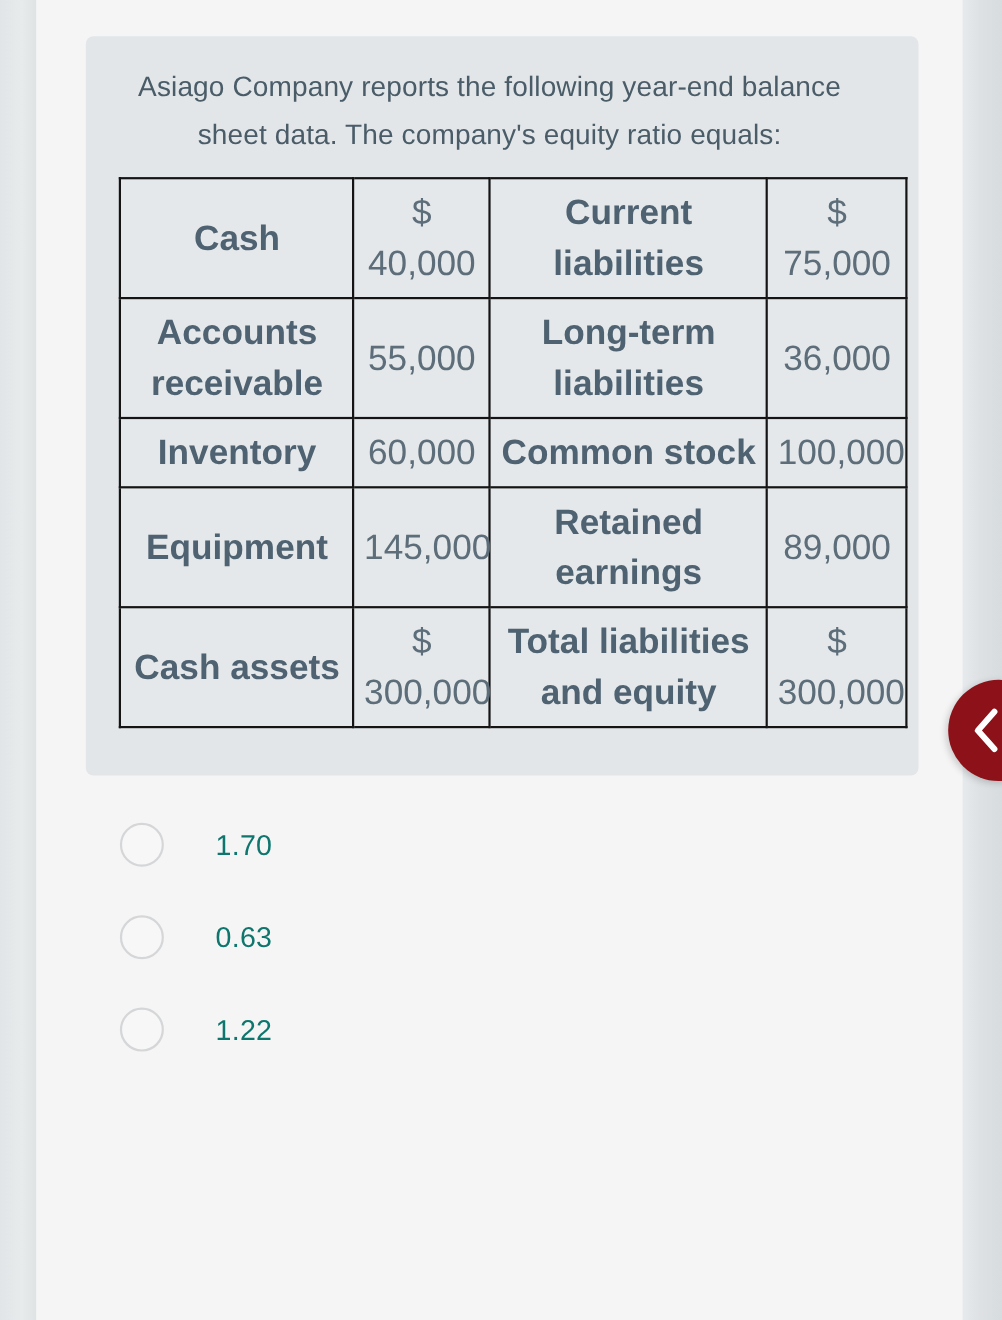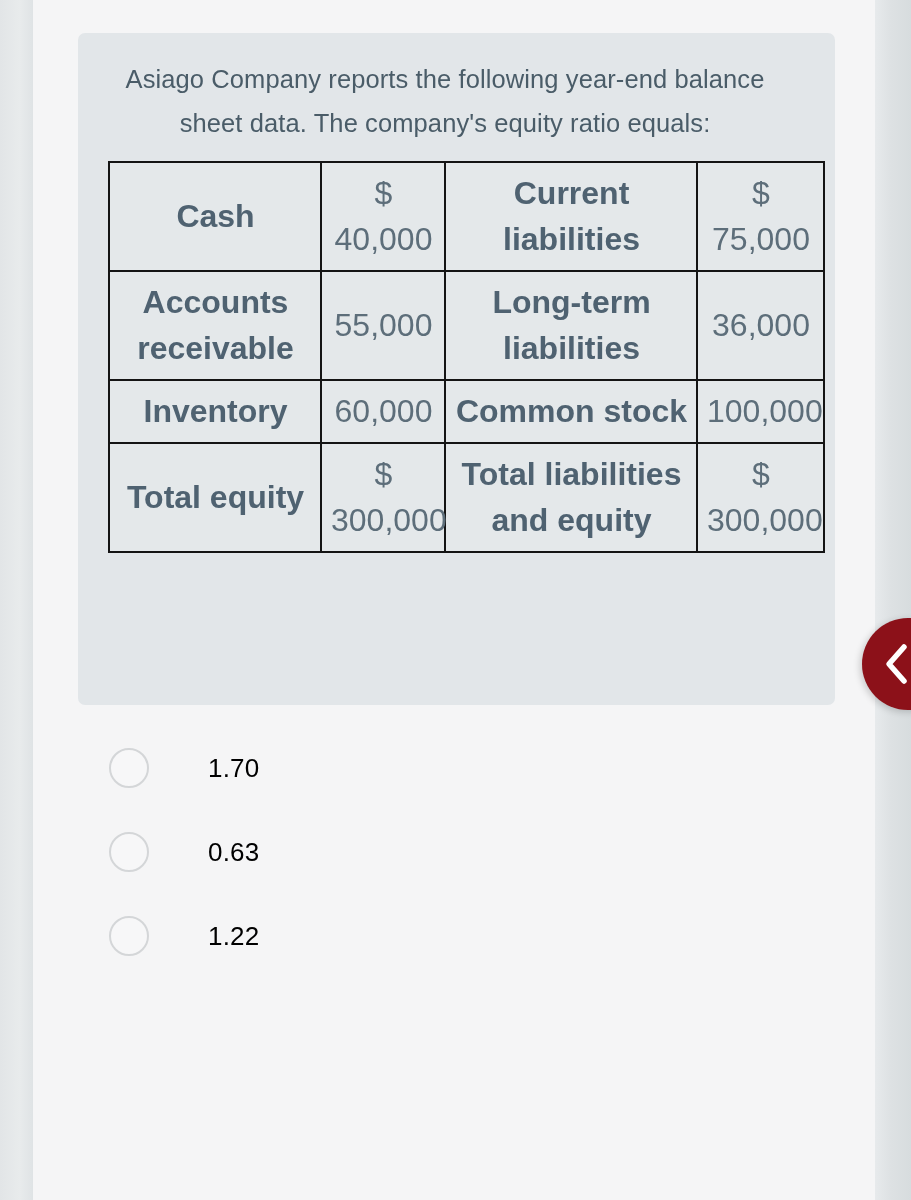--- a/index.html
+++ b/index.html
@@ -118,23 +118,23 @@
   }
   .radio-circle {
     width: 36px;
     height: 36px;
     border-radius: 50%;
     border: 2px solid #d4d6d8;
     background: #f7f7f8;
     flex: 0 0 auto;
   }
   .option-label {
-    margin-left: 59px;
+    margin-left: 47px;
     font-size: 26px;
-    color: #000000;
+    color: #0f766e;
     letter-spacing: 0.2px;
   }
 
   
   #collapse-button {
     position: absolute;
     left: 862px;
     top: 618px;
     width: 92px;
     height: 92px;
@@ -183,21 +183,27 @@
             <td class="label">Long-term liabilities</td>
             <td class="value">36,000</td>
           </tr>
           <tr>
             <td class="label">Inventory</td>
             <td class="value">60,000</td>
             <td class="label">Common stock</td>
             <td class="value">100,000</td>
           </tr>
           <tr>
-            <td class="label">Total equity</td>
+            <td class="label">Equipment</td>
+            <td class="value">145,000</td>
+            <td class="label">Retained earnings</td>
+            <td class="value">89,000</td>
+          </tr>
+          <tr>
+            <td class="label">Cash assets</td>
             <td class="value">$ 300,000</td>
             <td class="label">Total liabilities and equity</td>
             <td class="value">$ 300,000</td>
           </tr>
         </tbody>
       </table>
 
     </div>
 
     <div id="options-list">

